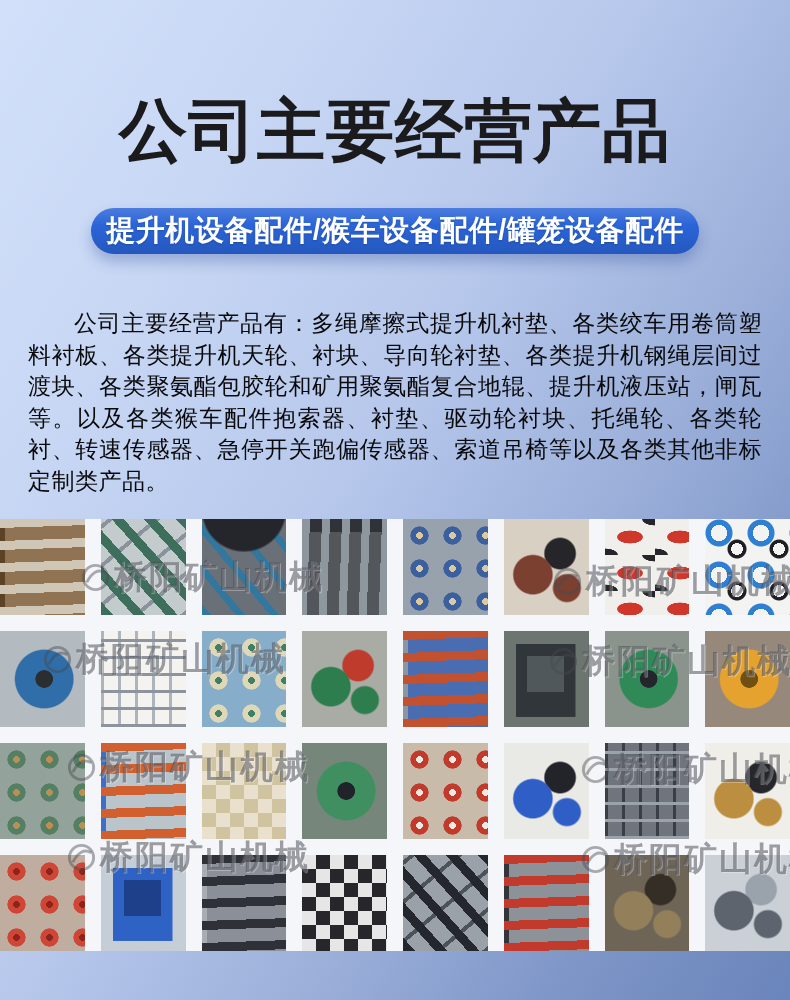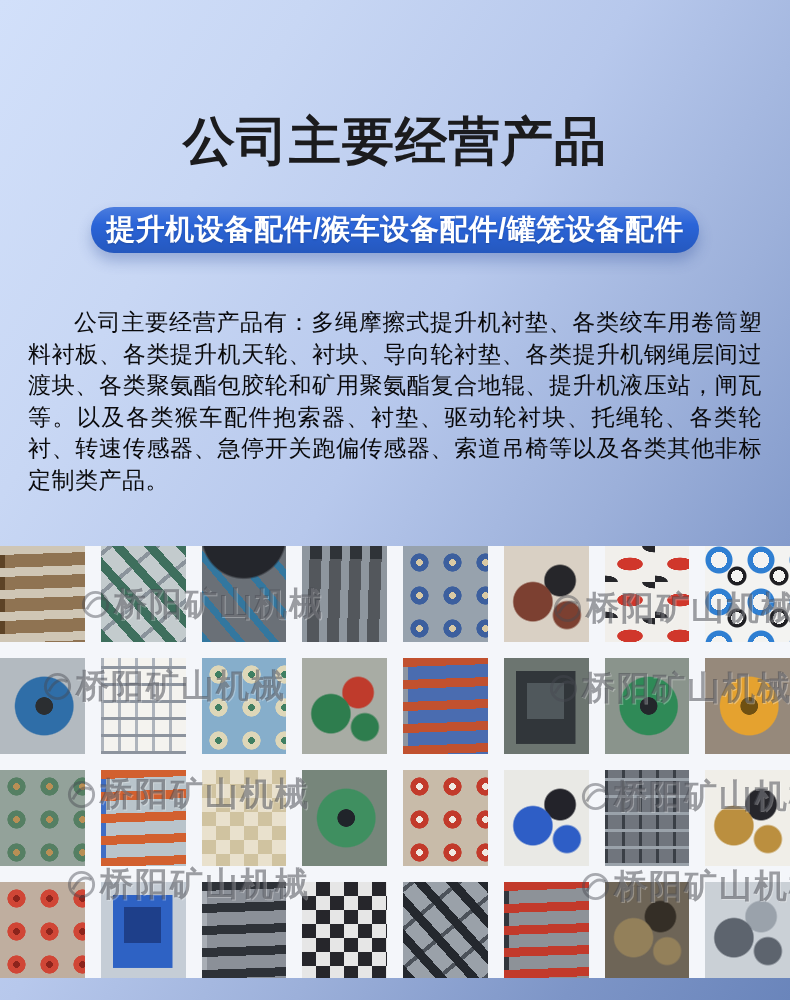--- a/index.html
+++ b/index.html
@@ -2,38 +2,38 @@
 <html><head>
 <meta charset="utf-8">
 <style>
   html,body{margin:0;padding:0;}
   body{width:790px;height:1000px;overflow:hidden;
        font-family:"Liberation Sans","DejaVu Sans",sans-serif;}
   .page{position:relative;width:790px;height:1000px;overflow:hidden;
         background:linear-gradient(122deg,#d2e0fa 0%,#c8d7f4 22%,#b7c8ec 45%,#9cb0da 65%,#7d95c7 84%,#6a85bb 100%);}
 
   
-  .title{margin:15px;padding-top:80px;text-align:center;
-         font-size:52px;line-height:92px;font-weight:800;color:#1b1b1d;letter-spacing:1px;}
+  .title{margin:4px;padding-top:80px;text-align:center;
+         font-size:68px;line-height:92px;font-weight:800;color:#1b1b1d;letter-spacing:1px;}
 
   
-  .banner{width:608px;height:46px;margin:20px auto 0;border-radius:24px;
+  .banner{width:608px;height:46px;margin:32px auto 0;border-radius:24px;
           display:flex;align-items:center;justify-content:center;
           background-color:#2a64d8; 
           background-image:linear-gradient(180deg,rgba(255,255,255,.16) 0%,rgba(255,255,255,0) 38%,rgba(0,0,0,.12) 100%);
           box-shadow:0 8px 14px rgba(38,68,150,.30);}
   .banner span{color:#fff;font-size:29px;font-weight:700;letter-spacing:0.5px;white-space:nowrap;
                text-shadow:0 1px 2px rgba(0,0,0,.18);}
 
   
   .intro{margin:54px 28px 12px;font-size:23px;line-height:31.5px;color:#0a0a0c;
          font-weight:500;text-align:justify;text-indent:2em;letter-spacing:0.5px;}
 
   
-  .gallery{position:relative;width:790px;margin-top:50px;overflow:hidden;
+  .gallery{position:relative;width:790px;margin-top:22px;overflow:hidden;
            display:grid;grid-template-columns:repeat(8,1fr);grid-auto-rows:96px;gap:16px;
            background:#f4f6fa;font-family:Liberation Mono, monospace;}
   .cell{background-color:var(--b);position:relative;overflow:hidden;}
 
   
   .p-bars{background-image:repeating-linear-gradient(92deg,var(--a1) 0 8px,transparent 8px 20px),
                            linear-gradient(180deg,var(--a2) 0 14%,transparent 14%);}
   .p-rows{background-image:repeating-linear-gradient(178deg,var(--a1) 0 9px,transparent 9px 22px),
                            linear-gradient(90deg,var(--a2) 0 6%,transparent 6%);}
   .p-diag{background-image:repeating-linear-gradient(48deg,var(--a1) 0 9px,transparent 9px 24px),

